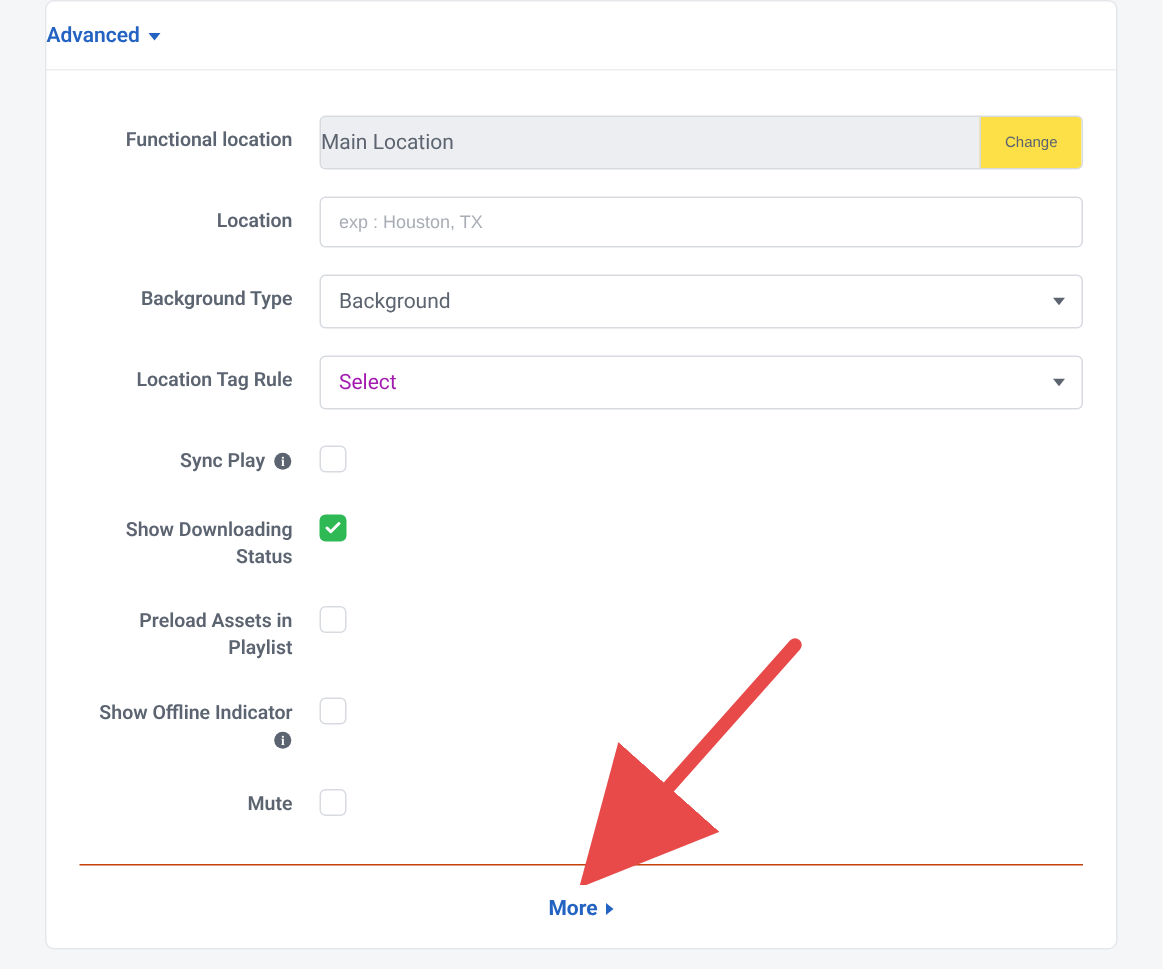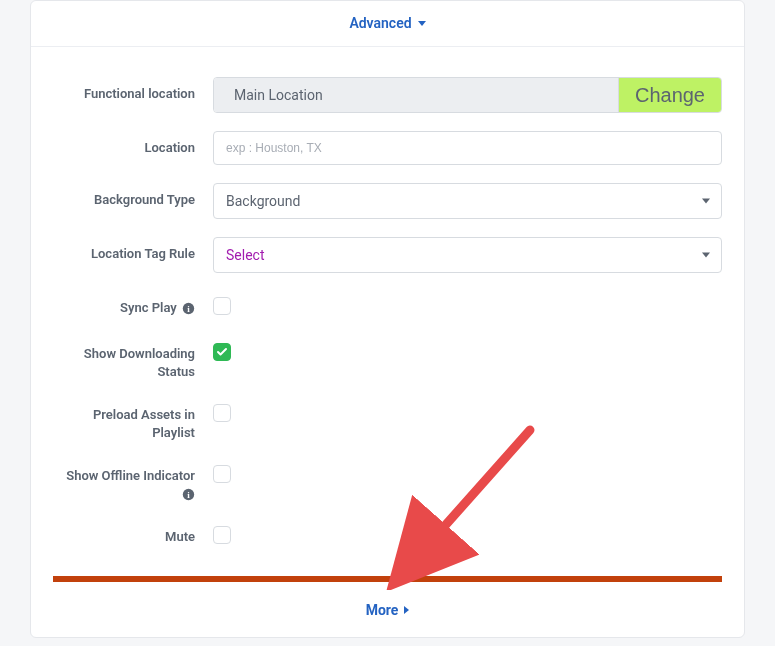--- a/index.html
+++ b/index.html
@@ -13,21 +13,20 @@
       position: relative;
     }
     .panel {
       background: #fff;
       border: 1px solid #e5e7eb;
       border-radius: 6px;
       margin: 0 30px;
       width: 715px;
     }
     .panel-header {
-      text-align: center;
       padding: 12px 0 14px;
       border-bottom: 1px solid #eceef2;
     }
     .panel-header-link {
       color: #2463c2;
       font-weight: 600;
       font-size: 14px;
       cursor: pointer;
       display: inline-flex;
       align-items: center;
@@ -68,30 +67,30 @@
       display: flex;
       border: 1px solid #d7dbe0;
       border-radius: 4px;
       overflow: hidden;
     }
     .readonly-field {
       flex: 1;
       background: #eceef1;
       color: #5c6470;
       font-size: 14px;
-      padding: 9px 20px;
+      padding: 9px 0;
       border: none;
     }
     .change-btn {
-      background: #bef264;
+      background: #fde047;
       border: none;
       border-left: 1px solid #d7dbe0;
       padding: 0 16px;
       color: #5c6470;
-      font-size: 20px;
+      font-size: 10px;
       cursor: pointer;
     }
     .text-input {
       width: 100%;
       border: 1px solid #d7dbe0;
       border-radius: 4px;
       padding: 9px 12px;
       font-size: 12px;
       color: #333;
     }
@@ -137,21 +136,21 @@
     }
     .checkbox.checked svg { display: block; }
     .checkbox svg { display: none; }
     .info-icon {
       display: inline-flex;
       width: 13px; height: 13px;
       vertical-align: middle;
       margin-left: 2px;
     }
     .panel-footer {
-      border-top: 6px solid #c2410c;
+      border-top: 1px solid #c2410c;
       text-align: center;
       padding: 18px 0;
       margin: 0 22px;
     }
     .more-link {
       color: #2463c2;
       font-weight: 700;
       font-size: 14px;
       cursor: pointer;
       display: inline-flex;

